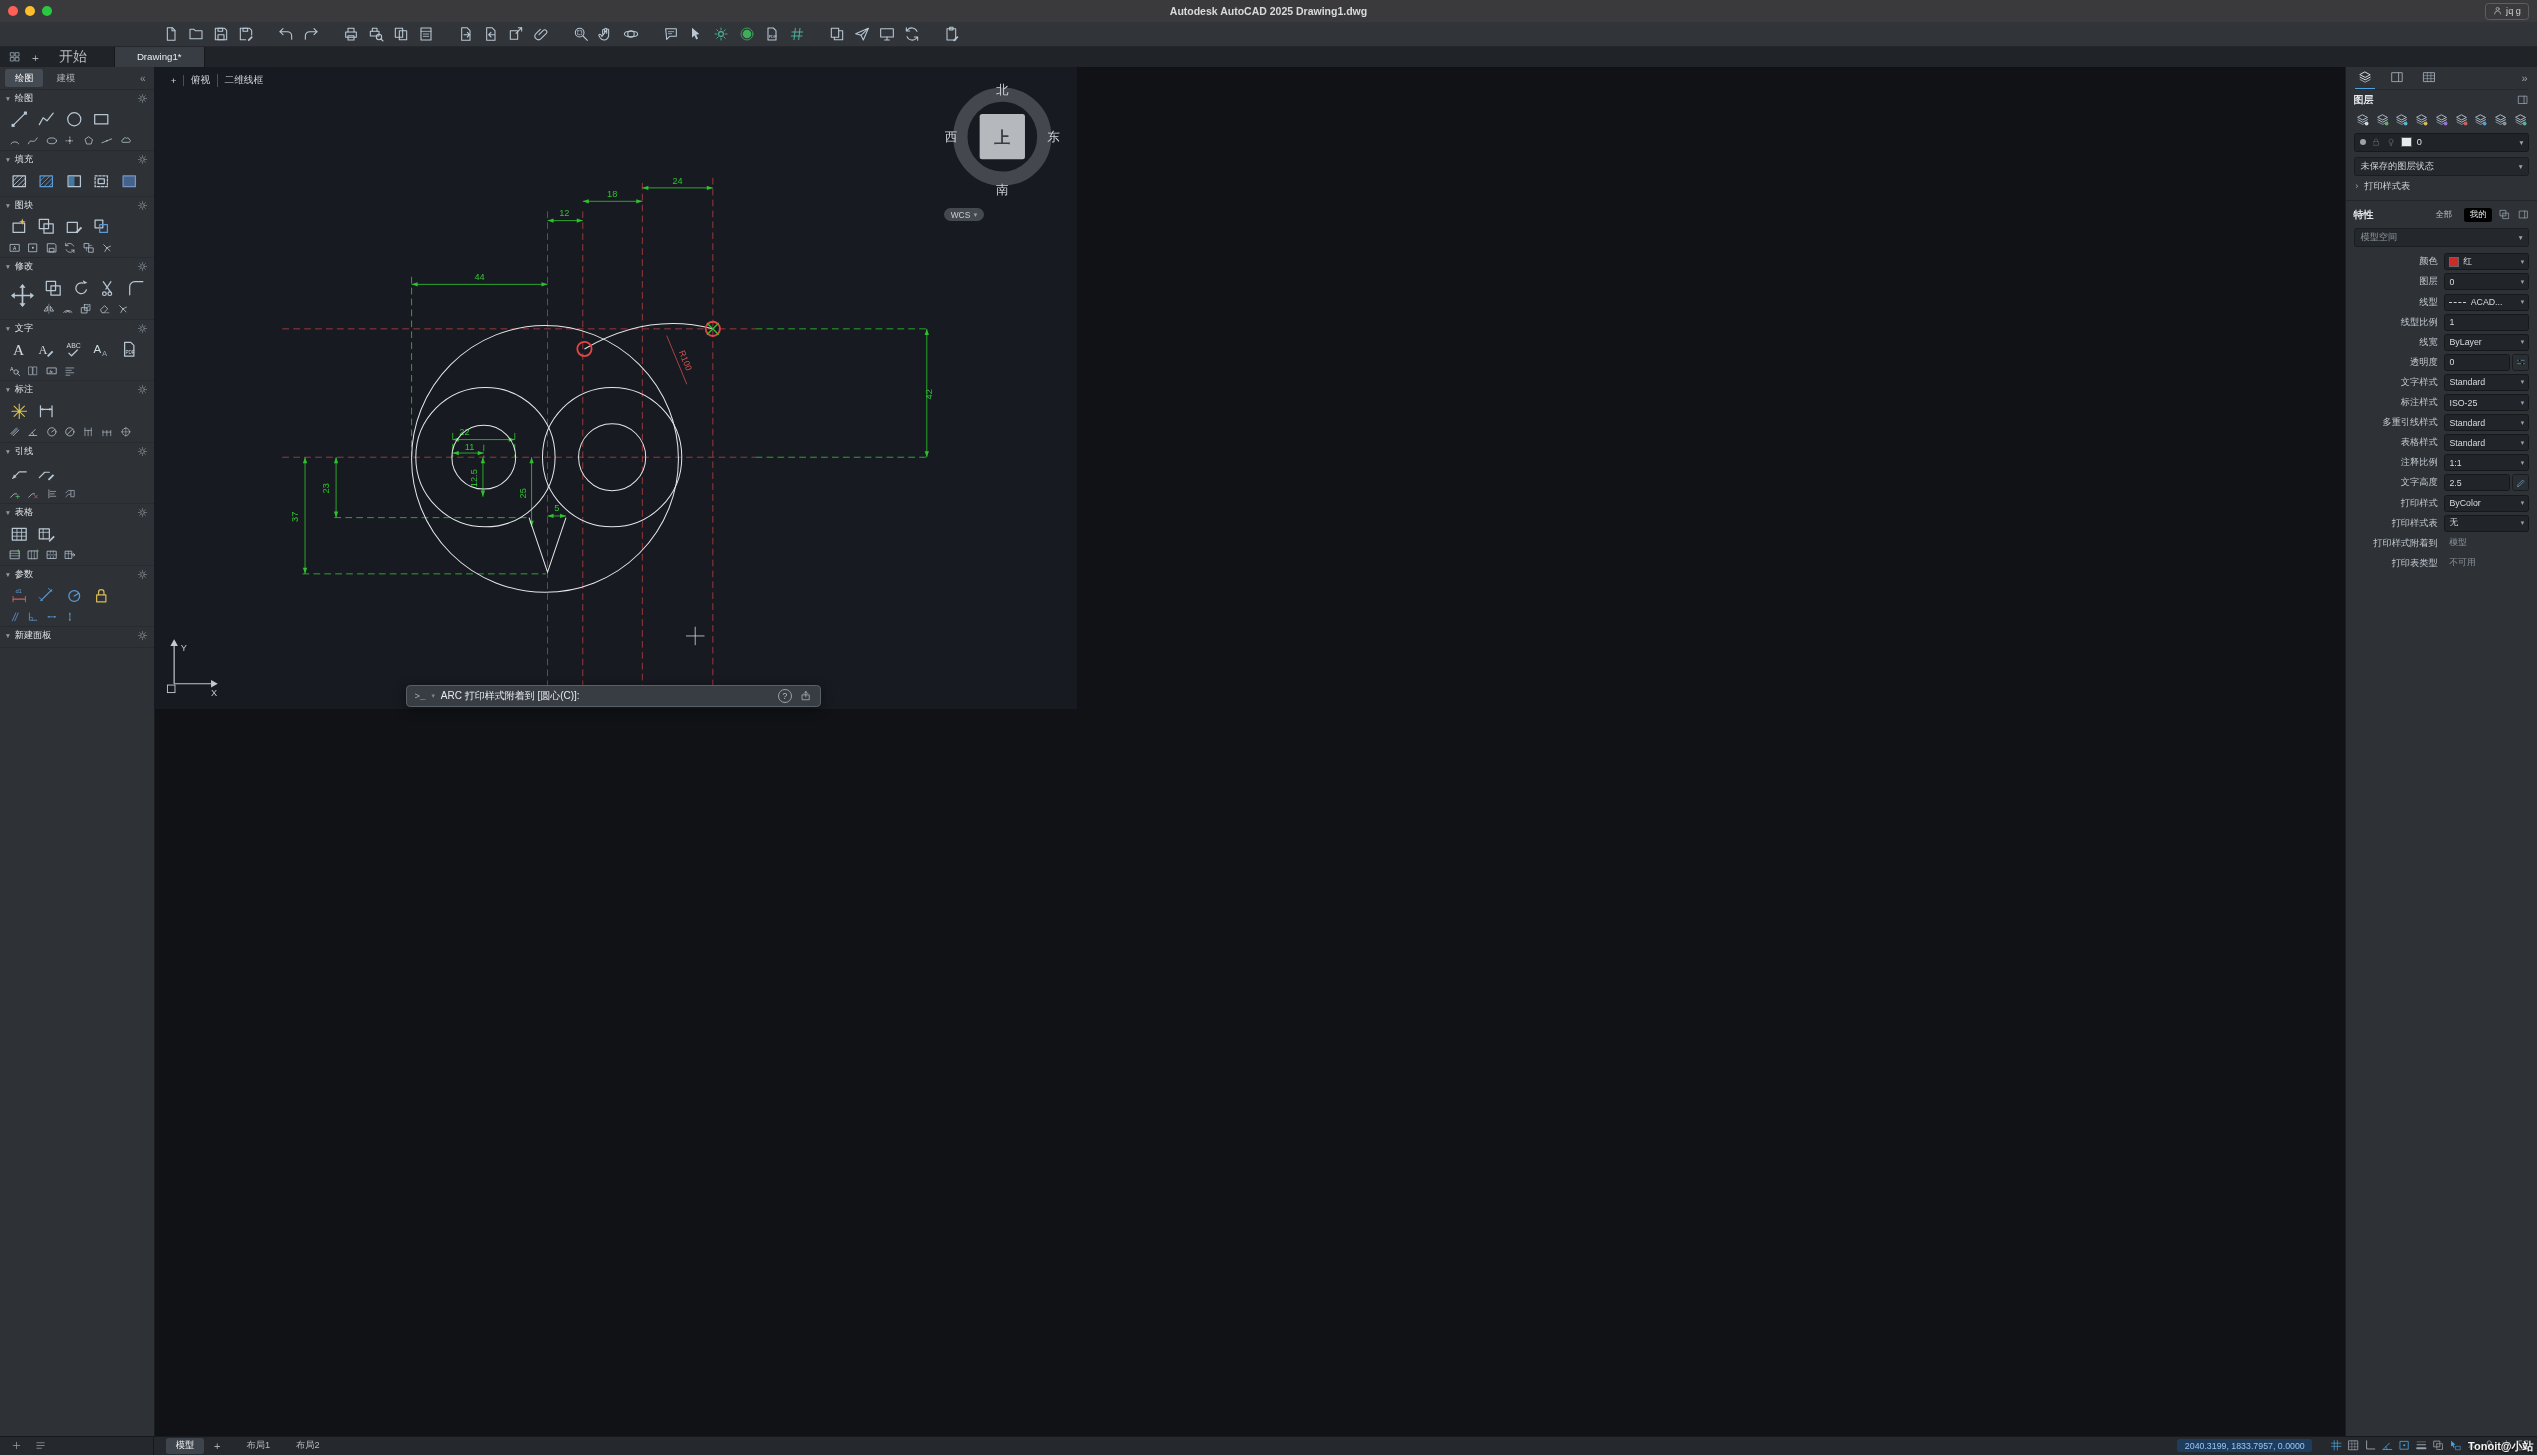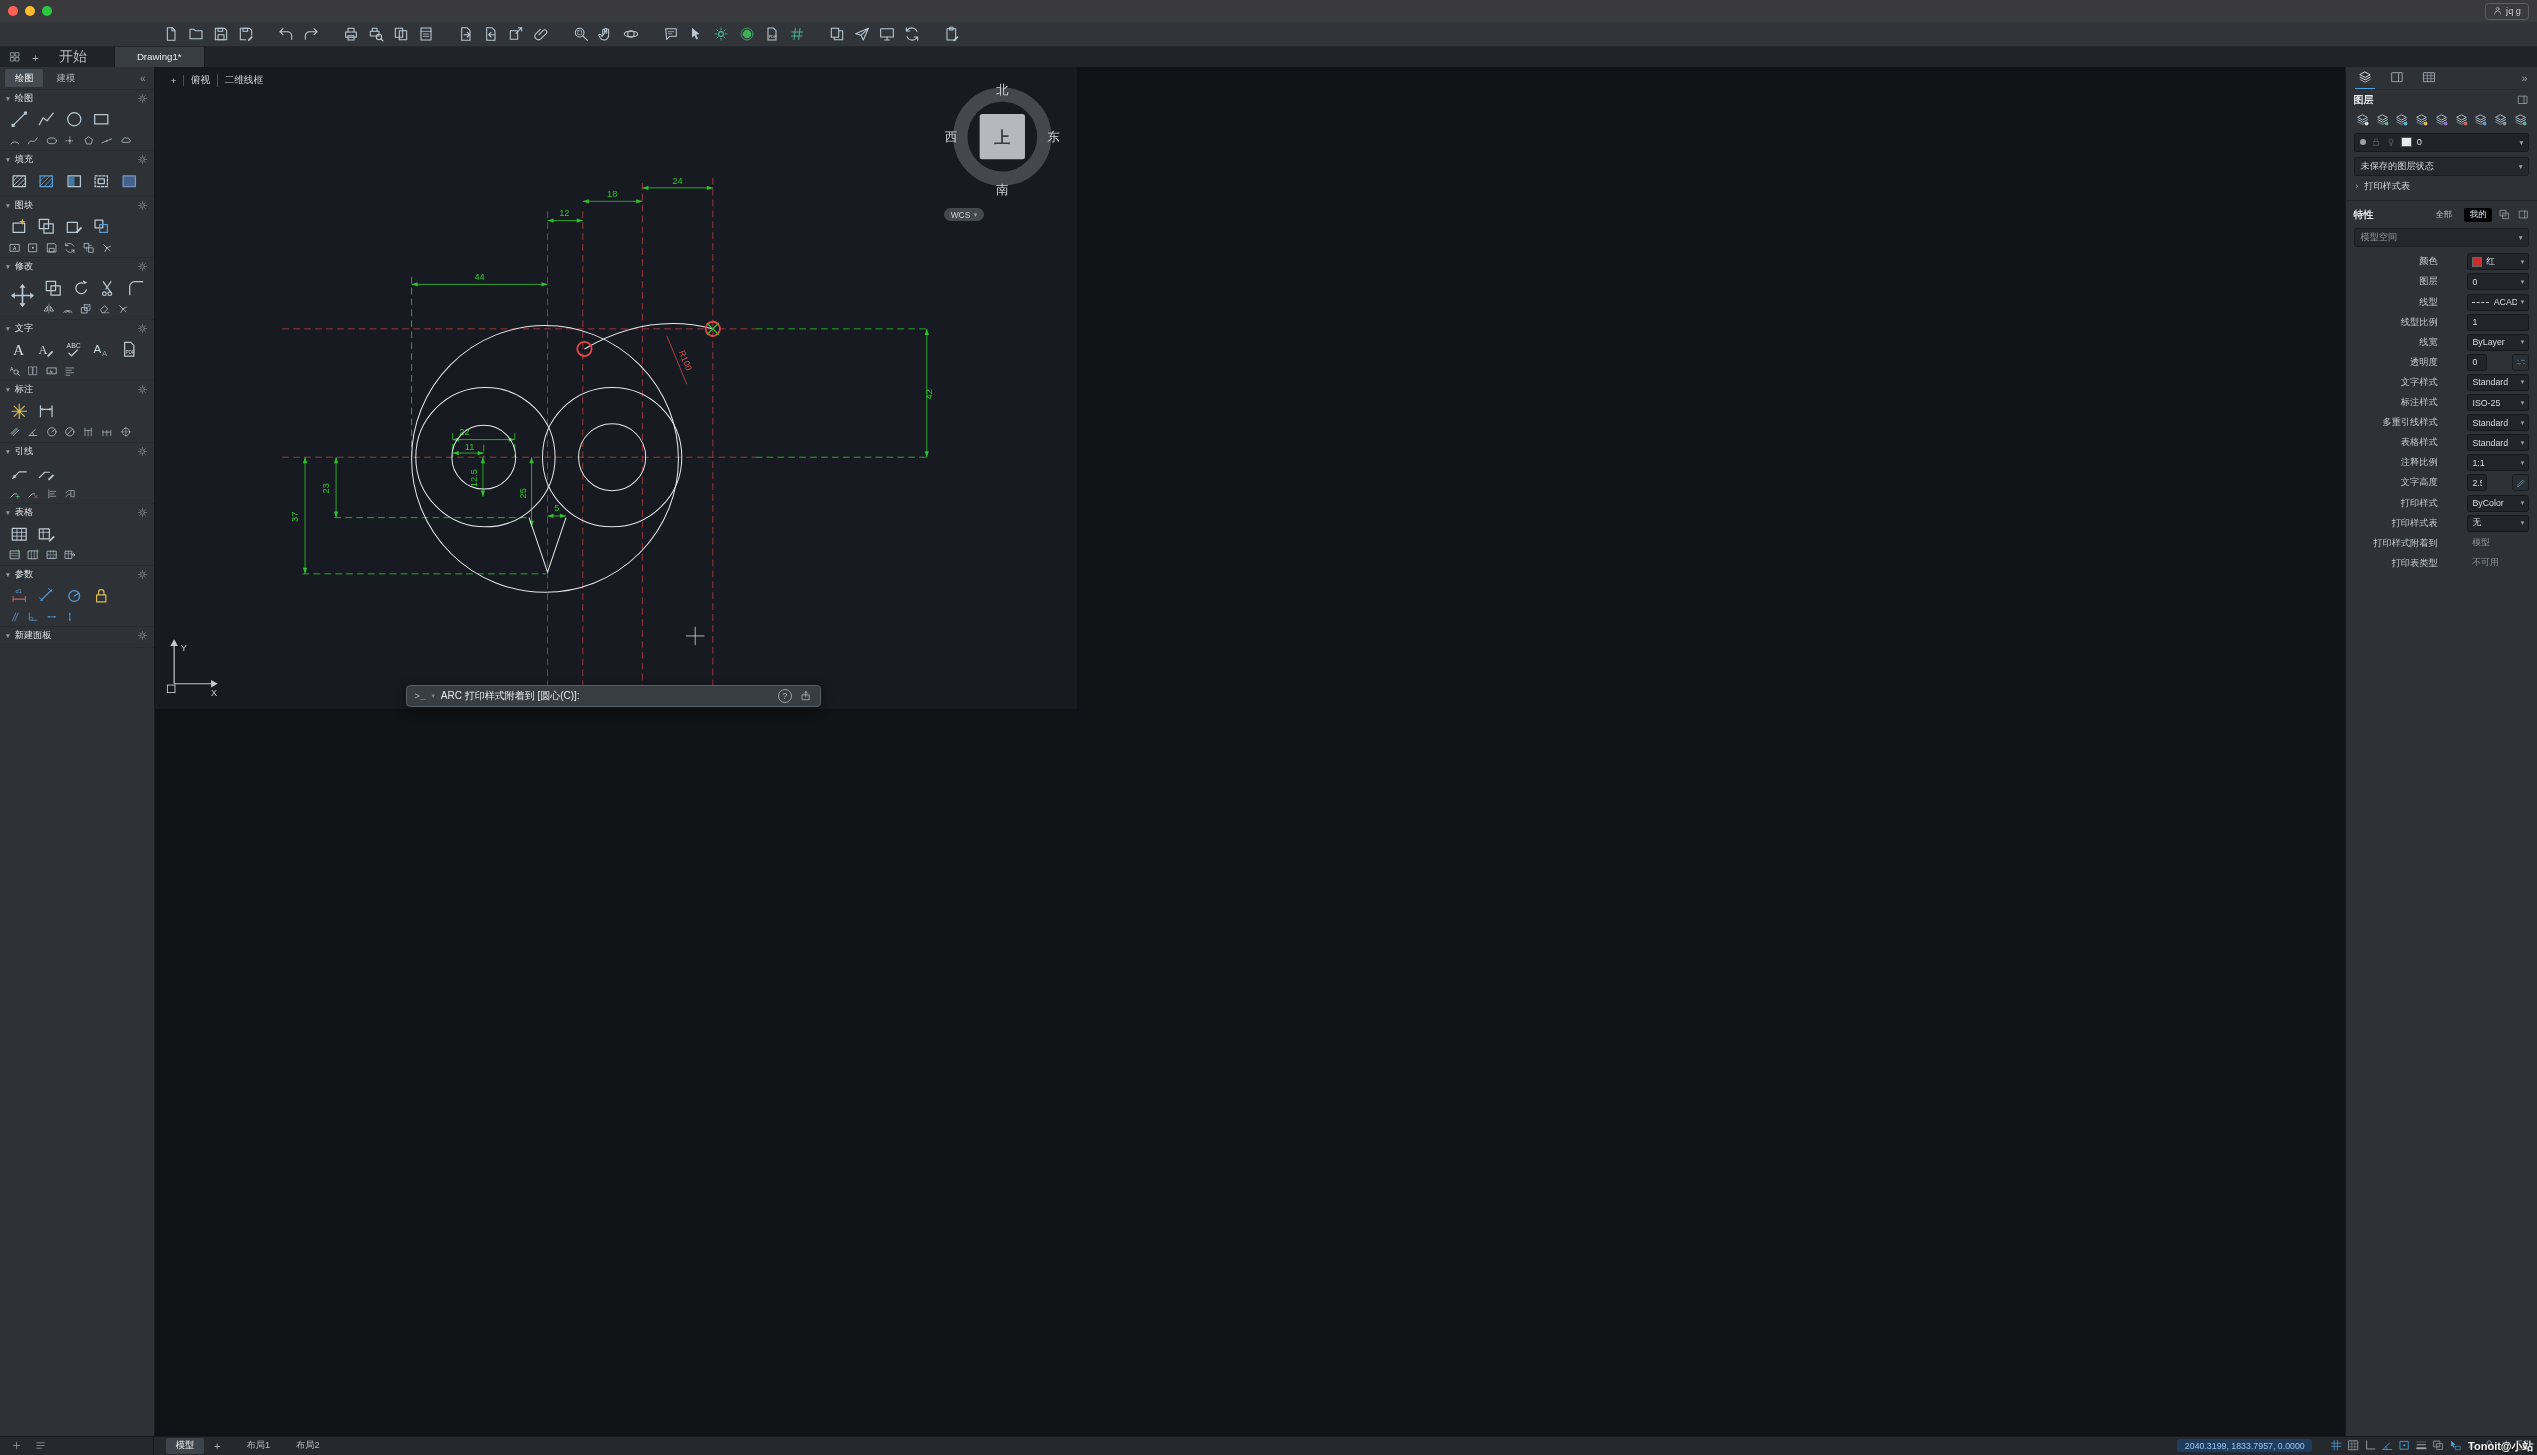--- a/index.html
+++ b/index.html
@@ -110,21 +110,21 @@
   .rp-divider{height:0.8px;background:#23262a;margin:4.2px -7.6px;}
   .prop-head{height:20px;display:flex;align-items:center;gap:5.9px;}
   .prop-head .ttl{color:#e3e8ec;font-size:10px;font-weight:bold;margin-right:auto;}
   .pill{font-size:8.4px;color:#b6bdc4;padding:1.7px 5.9px;border-radius:2.5px;}
   .pill.on{background:#000000;color:#e8ebee;}
   .ph-icon{width:12.6px;height:12.6px;display:flex;}
   .ph-icon svg{width:11px;height:11px;margin:auto;}
   .space-select{height:17px;background:#24282d;border:0.8px solid #1a1d21;border-radius:2.5px;display:flex;
                 align-items:center;padding:0 5.9px;margin:3.4px 0 5px;color:#8e979f;font-size:9.2px;}
   .space-select .caret{margin-left:auto;color:#9aa3ab;font-size:7.6px;}
-  .prow{height:19.3px;display:flex;align-items:center;margin-bottom:0.8px;gap:23px;}
+  .prow{height:19.3px;display:flex;align-items:center;margin-bottom:0.8px;}
   .plabel{width:84px;text-align:right;color:#c2c9d0;font-size:9.2px;padding-right:6.7px;flex:none;}
   .pbox{flex:1;height:15px;background:#212529;border:0.8px solid #16191c;border-radius:2.5px;display:flex;
         align-items:center;padding:0 4.2px;gap:4.2px;min-width:0;}
   .pval{color:#d8dce0;font-size:8.8px;white-space:nowrap;overflow:hidden;}
   .pbox .caret{margin-left:auto;color:#9aa3ab;font-size:6.7px;}
   .cswatch{width:7.6px;height:7.6px;border:0.8px solid #666;flex:none;}
   .ltpat{width:17px;height:0;border-top:1.3px dashed #c8ced4;flex:none;}
   .pplain{color:#8a929a;font-size:8.8px;padding-left:5px;}
   .mini-btn{width:15px;height:15px;margin-left:2.5px;background:#2a2f34;border:0.8px solid #1a1d20;border-radius:2.5px;display:flex;flex:none;}
   .mini-btn svg{width:10px;height:10px;margin:auto;}
@@ -152,20 +152,21 @@
 <body>
 
 <div class="app">
 
   <div class="titlebar">
     <div class="lights">
       <span class="light l-red"></span>
       <span class="light l-yellow"></span>
       <span class="light l-green"></span>
     </div>
+    <div class="tb-title">Autodesk AutoCAD 2025   Drawing1.dwg</div>
     <div class="user-chip">
       <span style="display:flex">
           <svg viewBox="0 0 24 24" fill="none" stroke="#cfd1d4" stroke-width="1.6" stroke-linecap="round" stroke-linejoin="round">
             <circle cx="12" cy="7.5" r="4"></circle>
             <path d="M4 21a8 8 0 0 1 16 0"></path>
           </svg>
         </span>
       <span>jq g</span>
     </div>
   </div>

